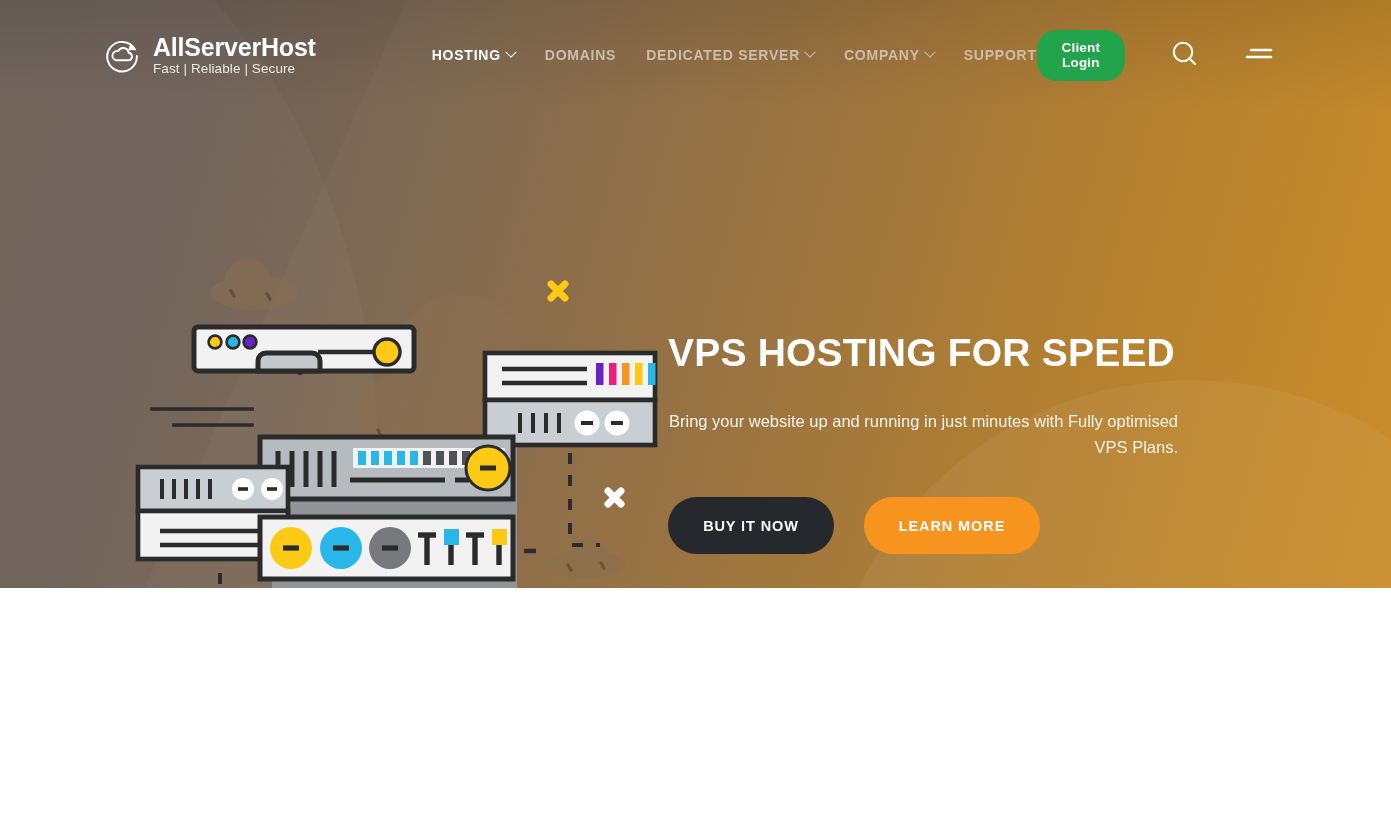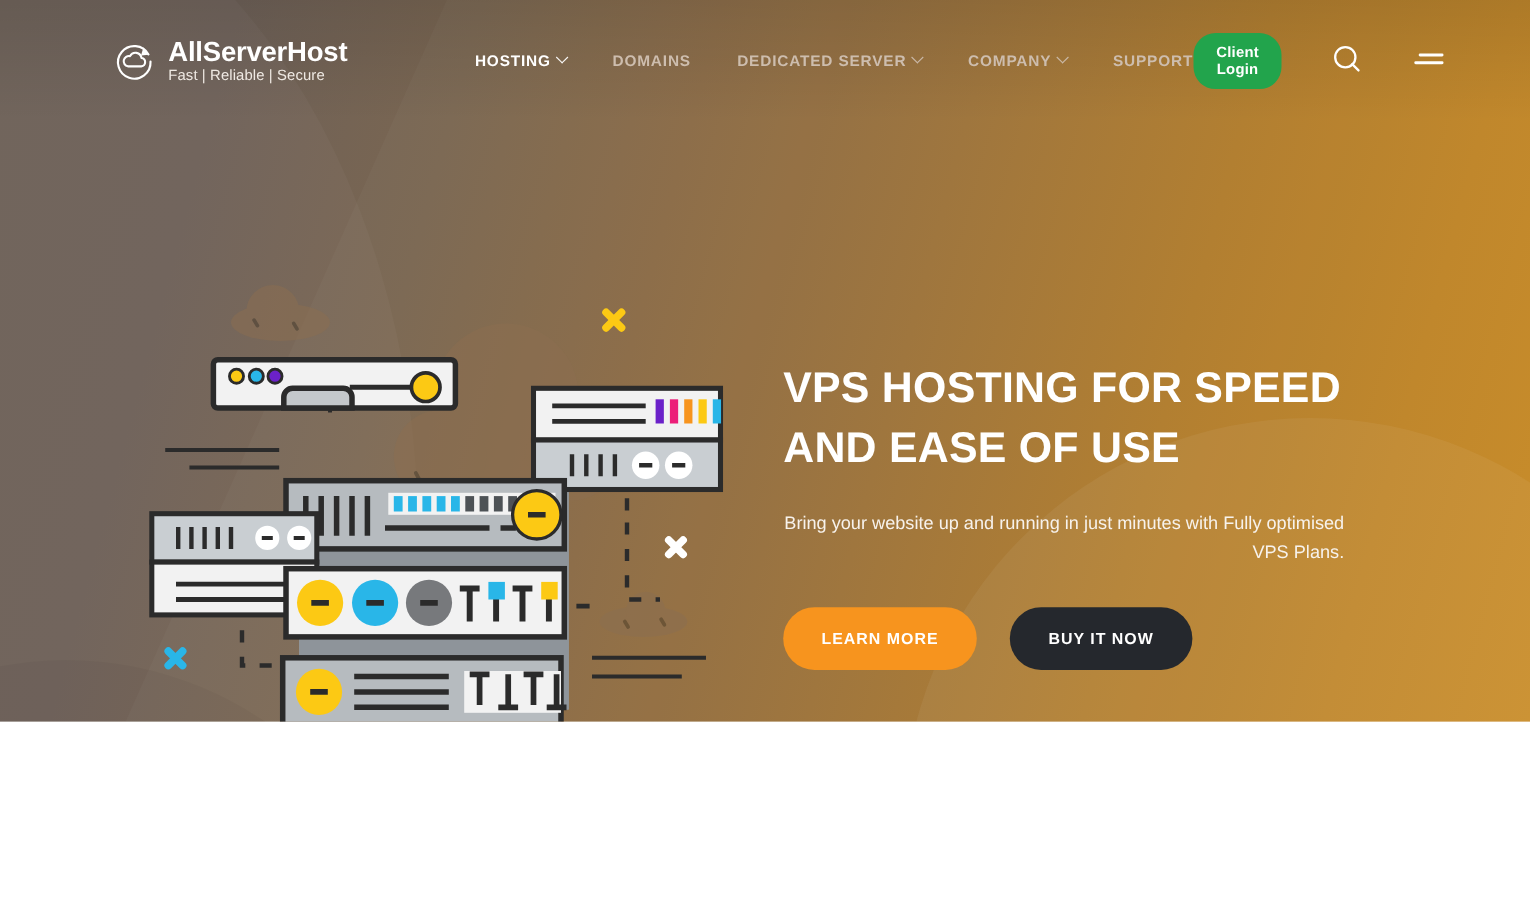--- a/index.html
+++ b/index.html
@@ -8,21 +8,21 @@
   html, body {
     width: 1391px;
     height: 831px;
     overflow: hidden;
     font-family: "Liberation Sans", sans-serif;
   }
 
   #page {
     position: relative;
     width: 1391px;
-    height: 656px;
+    height: 588px;
     overflow: hidden;
     background: linear-gradient(105deg,
         #6d6057 0%,
         #6e6158 14%,
         #7a6651 28%,
         #8a6a45 42%,
         #9d7339 58%,
         #b07c2c 74%,
         #bf8427 88%,
         #c88a25 100%);
@@ -89,21 +89,21 @@
   .logo-tagline {
     color: #efe9e3;
     font-size: 13.5px;
     margin-top: 2px;
     letter-spacing: 0.1px;
   }
 
   nav.main-nav {
     display: flex;
     align-items: center;
-    gap: 42px;
+    gap: 30px;
     margin-left: 116px;
   }
   .nav-item {
     display: flex;
     align-items: center;
     gap: 6px;
     color: #cdbdae;
     font-size: 14px;
     font-weight: bold;
     letter-spacing: 0.75px;
@@ -141,21 +141,21 @@
     font-family: "Liberation Sans", sans-serif;
   }
   .icon-btn {
     background: none; border: none; padding: 0;
     cursor: pointer; display: flex; align-items: center;
   }
 
   
   .hero-copy {
     position: absolute;
-    left: 712px; top: 325px;
+    left: 668px; top: 325px;
     width: 560px;
     z-index: 20;
   }
   .hero-title {
     color: #ffffff;
     font-size: 39px;
     line-height: 55px;
     font-weight: bold;
     letter-spacing: 0.2px;
   }
@@ -483,22 +483,21 @@
         </g>
 
         <line x1="4" y1="415" x2="578" y2="415" stroke="#2b2b2b" stroke-width="6" stroke-linecap="square"></line>
       </g>
     </svg>
   </div>
 
   <div class="hero-copy">
     <h1 class="hero-title">
       <span>VPS HOSTING FOR SPEED</span><br>
-      <span>AND EASE OF USE</span>
     </h1>
     <p class="hero-sub">Bring your website up and running in just minutes with Fully optimised VPS Plans.</p>
     <div class="hero-buttons">
+      <button class="btn btn-buy">BUY IT NOW</button>
       <button class="btn btn-learn">LEARN MORE</button>
-      <button class="btn btn-buy">BUY IT NOW</button>
     </div>
   </div>
 
 </div>
 
 </body></html>

